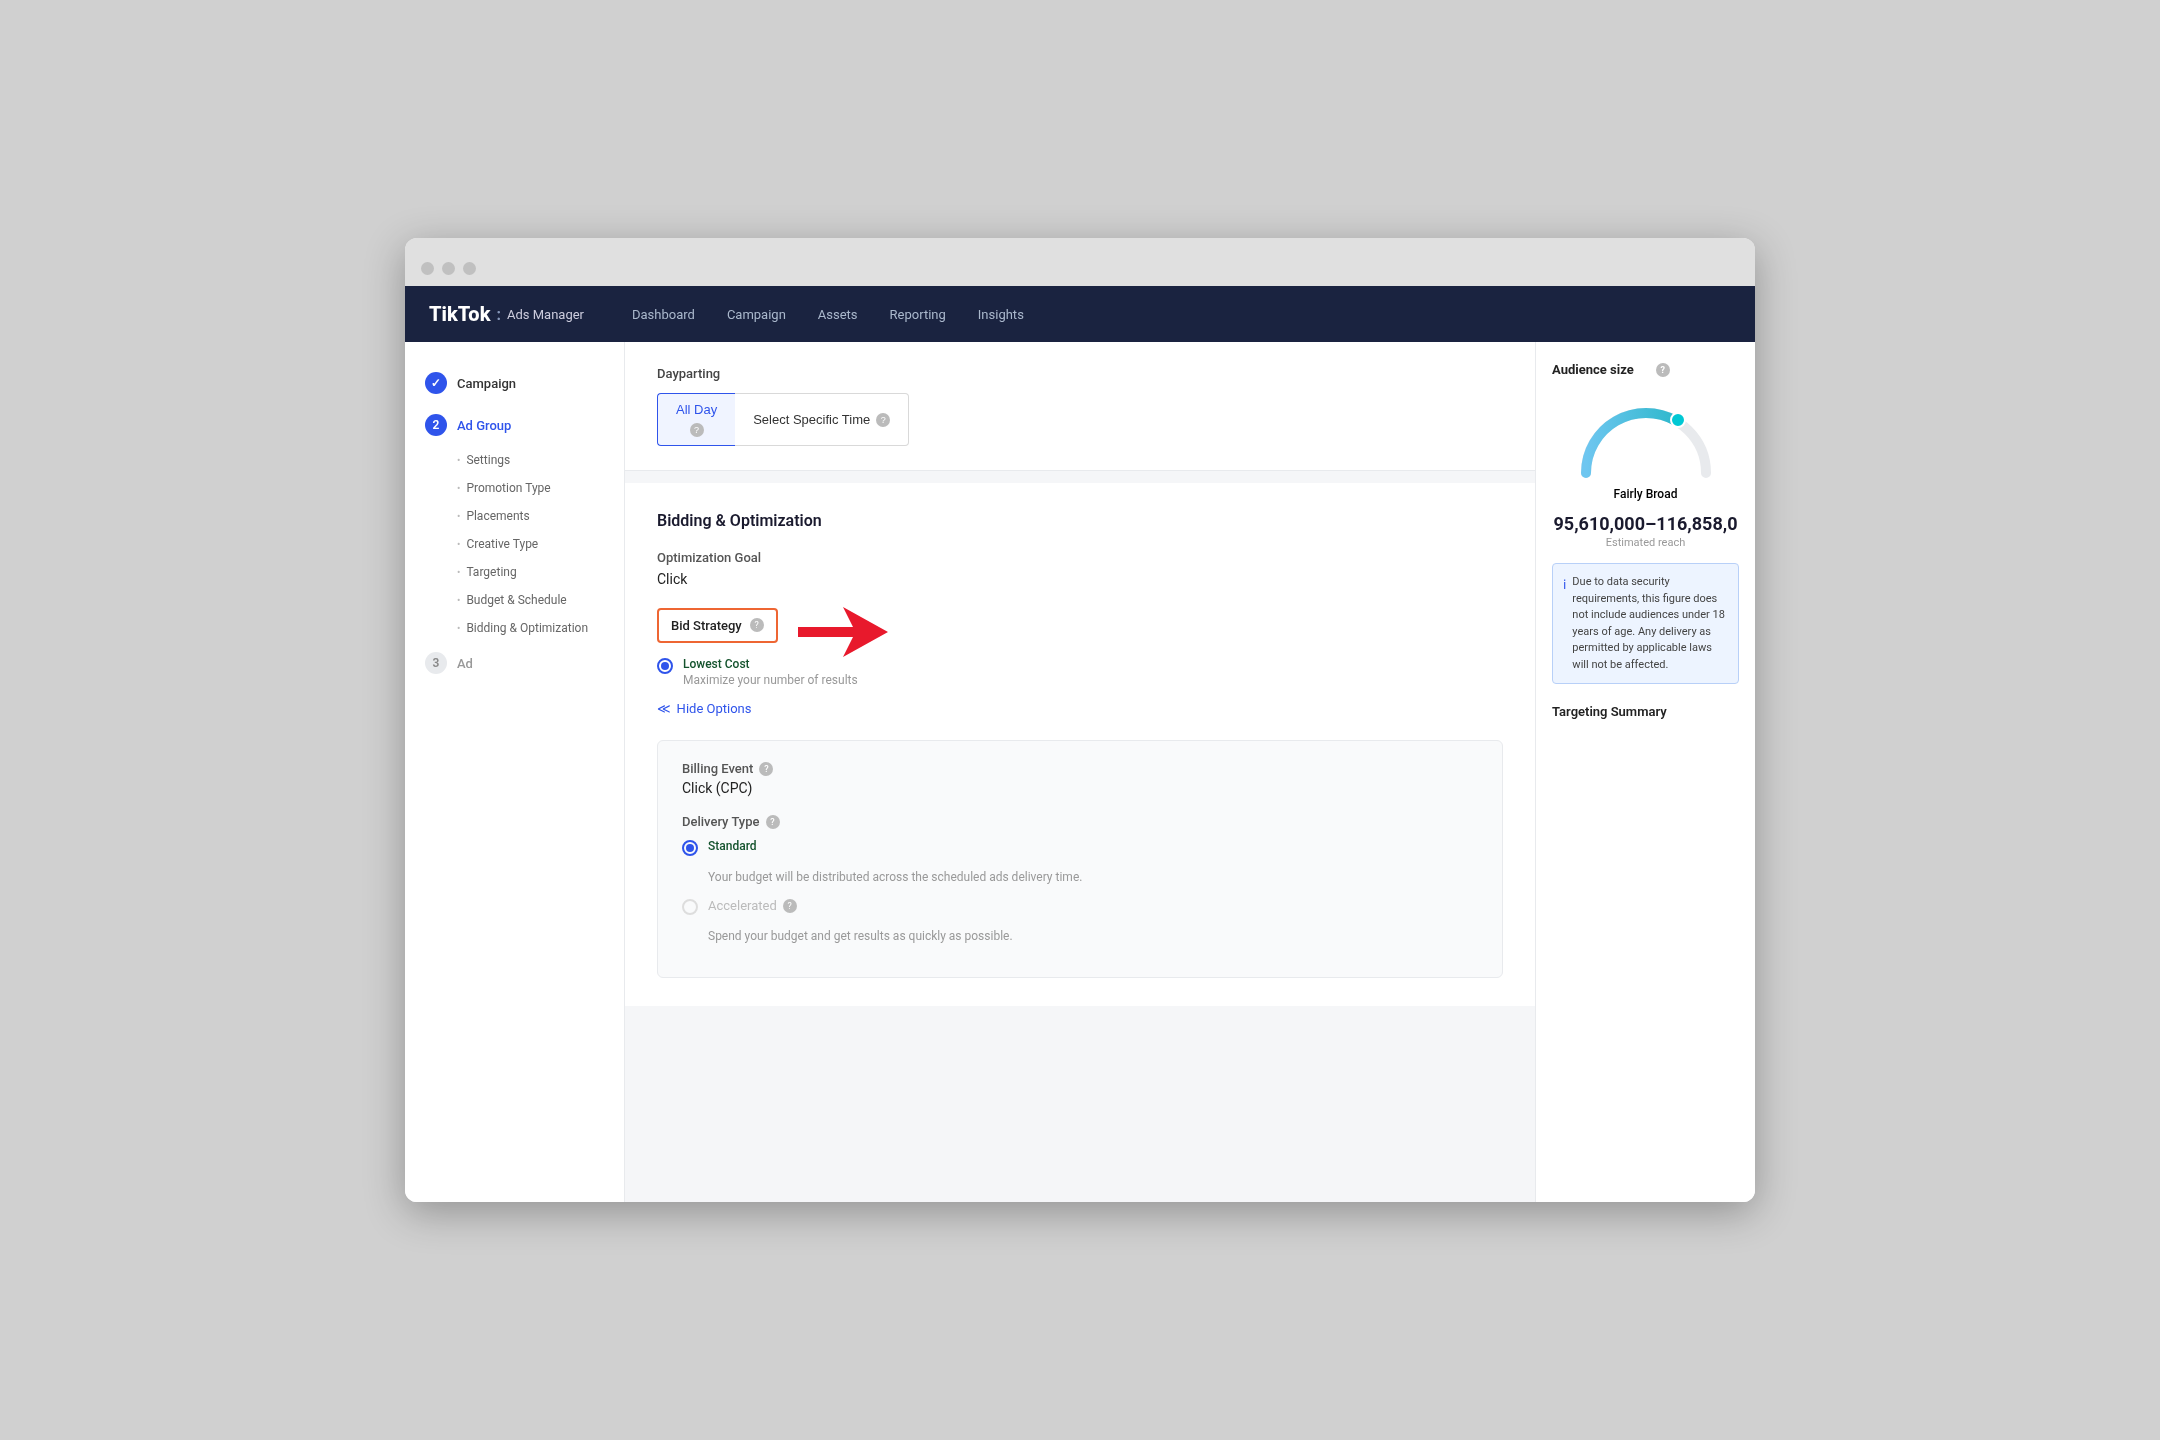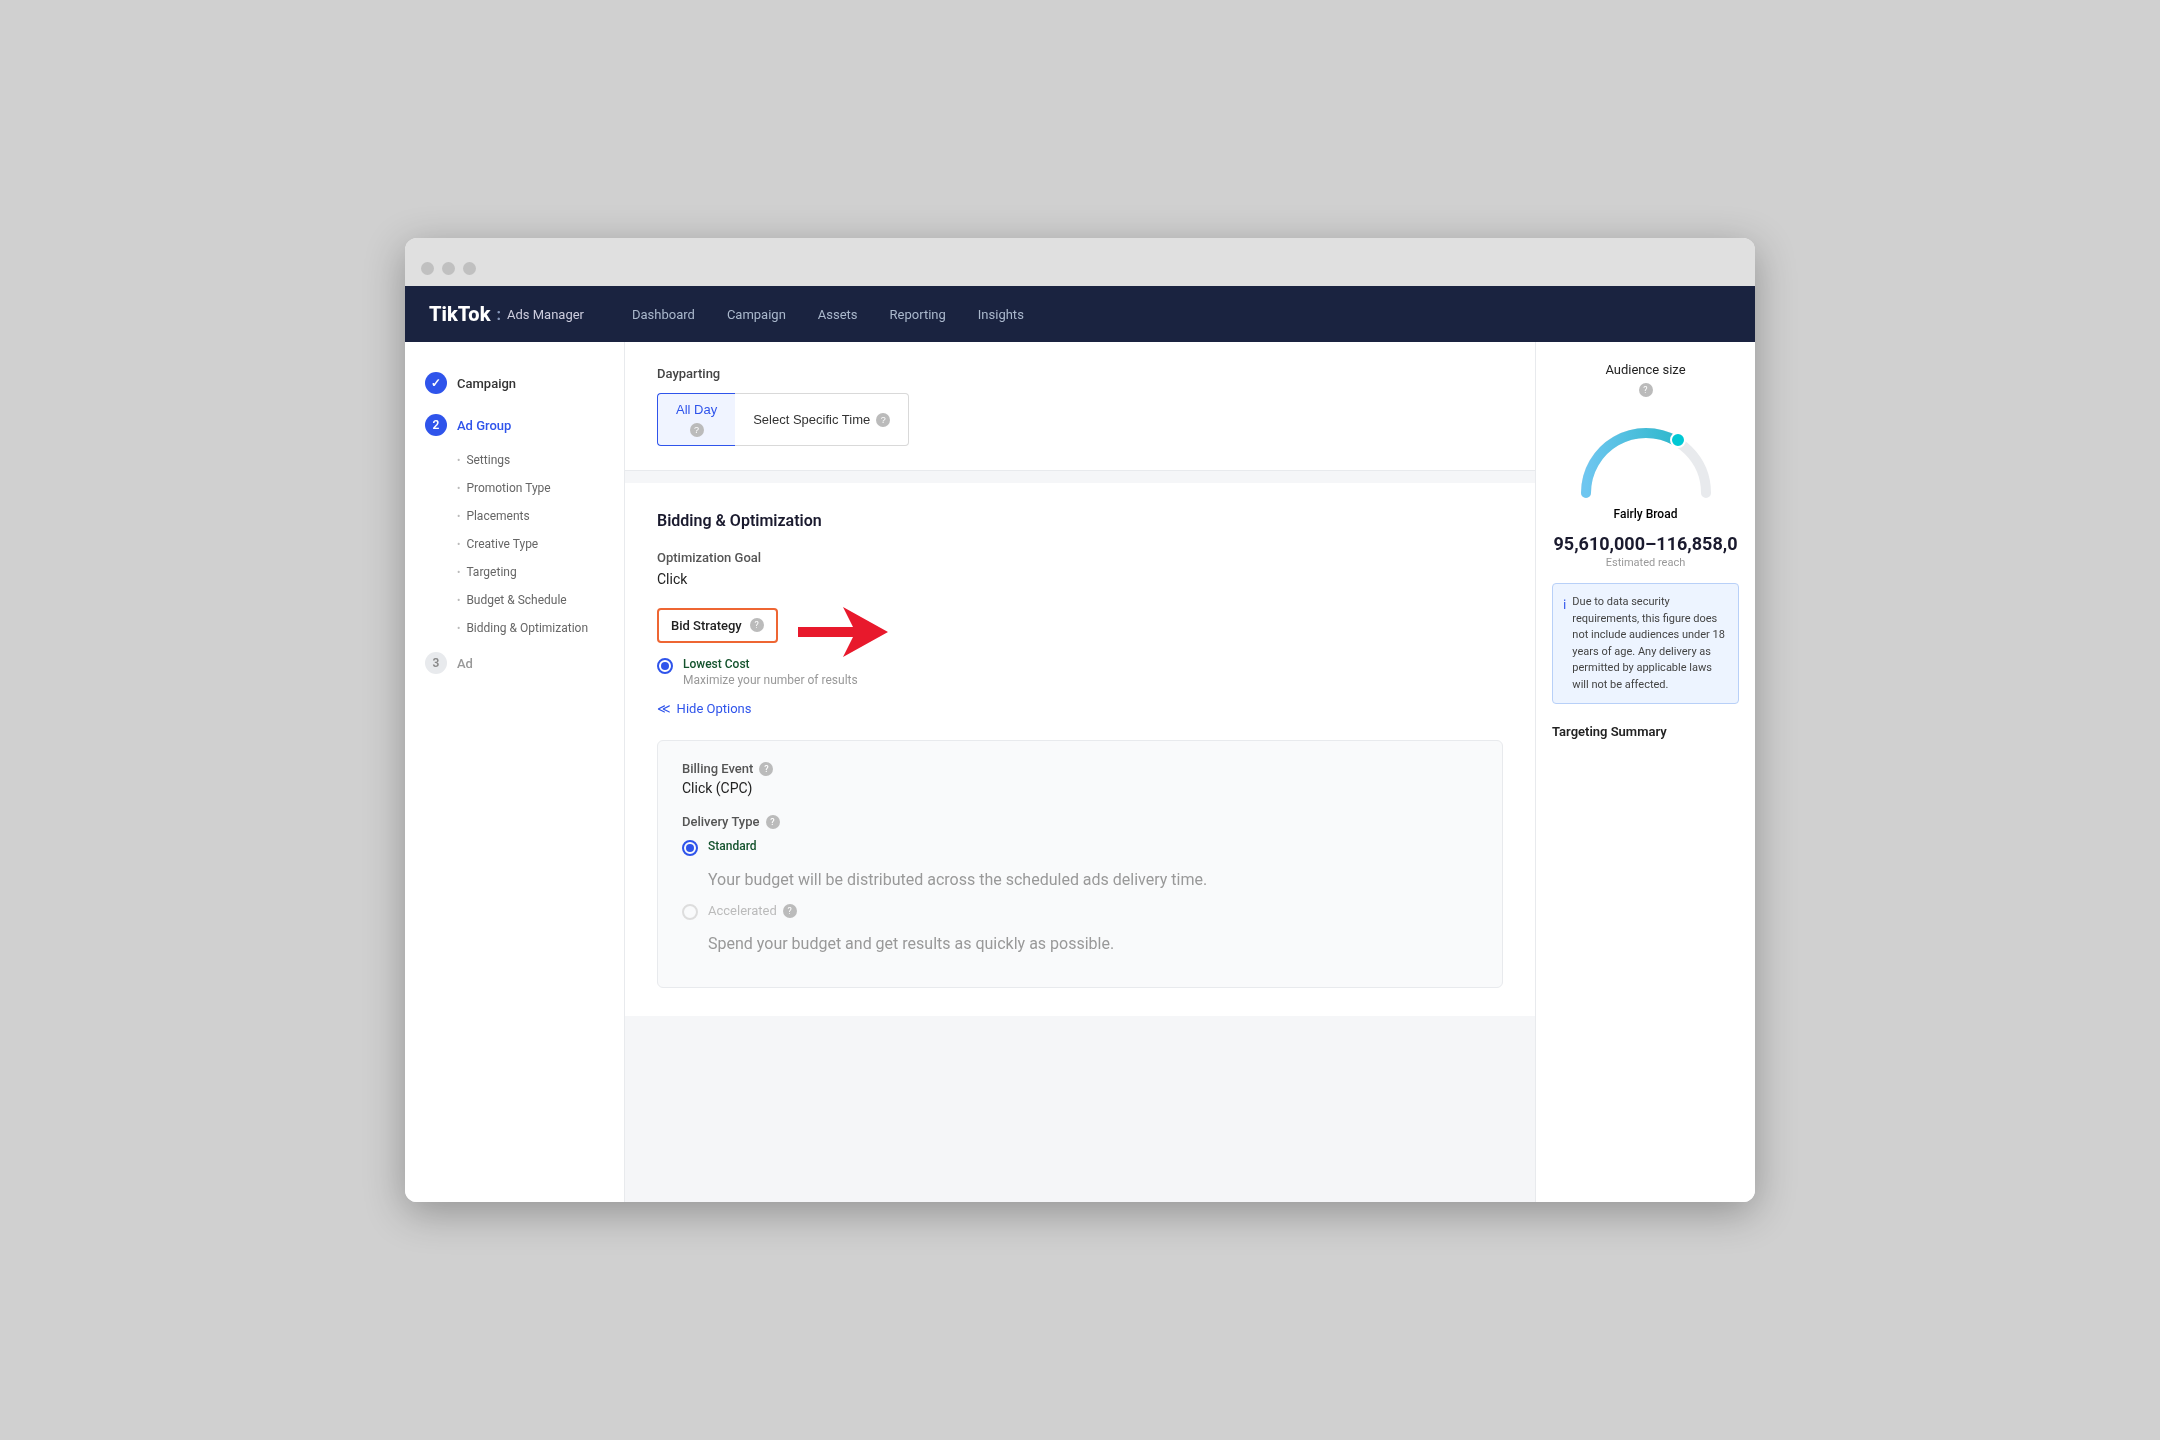--- a/index.html
+++ b/index.html
@@ -308,21 +308,21 @@
       font-size: 13px;
       color: #555;
       font-weight: 500;
       margin-bottom: 10px;
       display: flex;
       align-items: center;
       gap: 6px;
     }
 
     .delivery-desc {
-      font-size: 16px;
+      font-size: 12px;
       color: #999;
       margin-left: 26px;
       margin-top: 3px;
       margin-bottom: 14px;
     }
 
     .accelerated-label {
       font-size: 13px;
       color: #bbb;
       display: flex;
@@ -335,27 +335,26 @@
     .right-panel {
       width: 220px;
       background: white;
       border-left: 1px solid #e8eaed;
       padding: 20px 16px;
       flex-shrink: 0;
     }
 
     .audience-size-title {
       font-size: 13px;
-      font-weight: 400;
+      font-weight: 700;
       color: #222;
       display: flex;
       align-items: center;
-      gap: 6px;
+      gap: 22px;
       margin-bottom: 16px;
-      flex-direction: column;
     }
 
     
     .gauge-container {
       display: flex;
       flex-direction: column;
       align-items: center;
       margin-bottom: 12px;
     }
 

